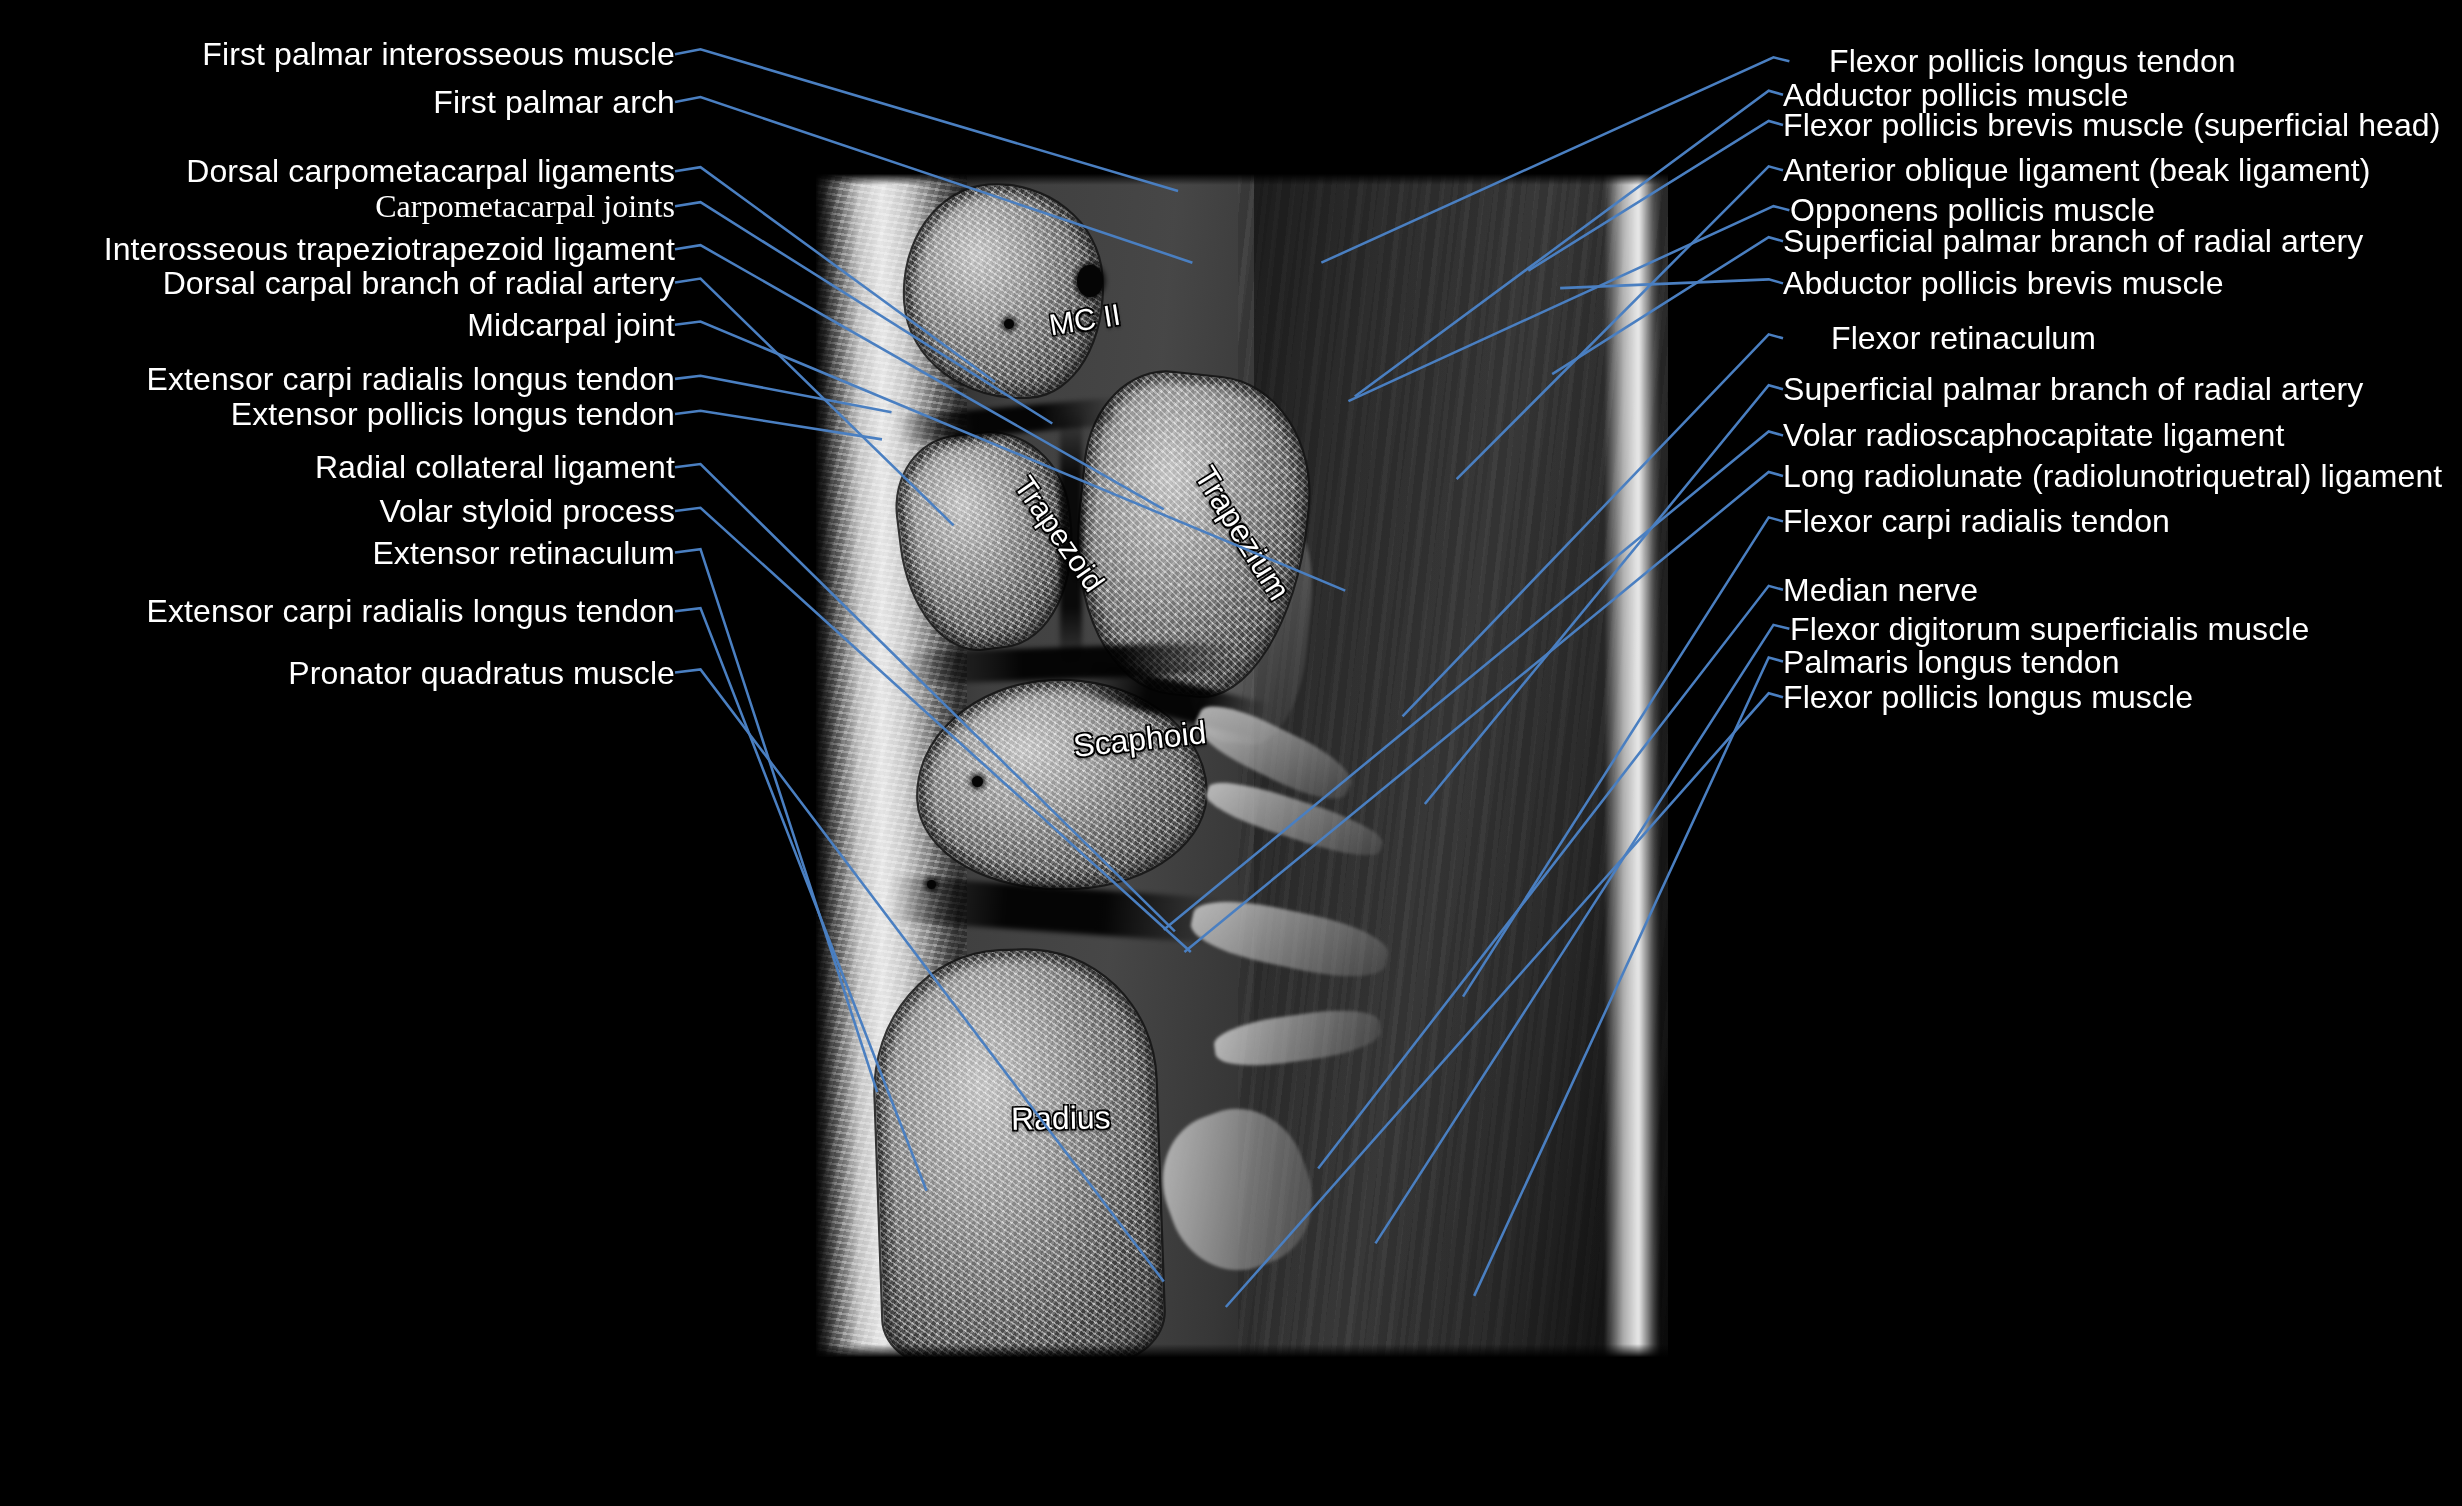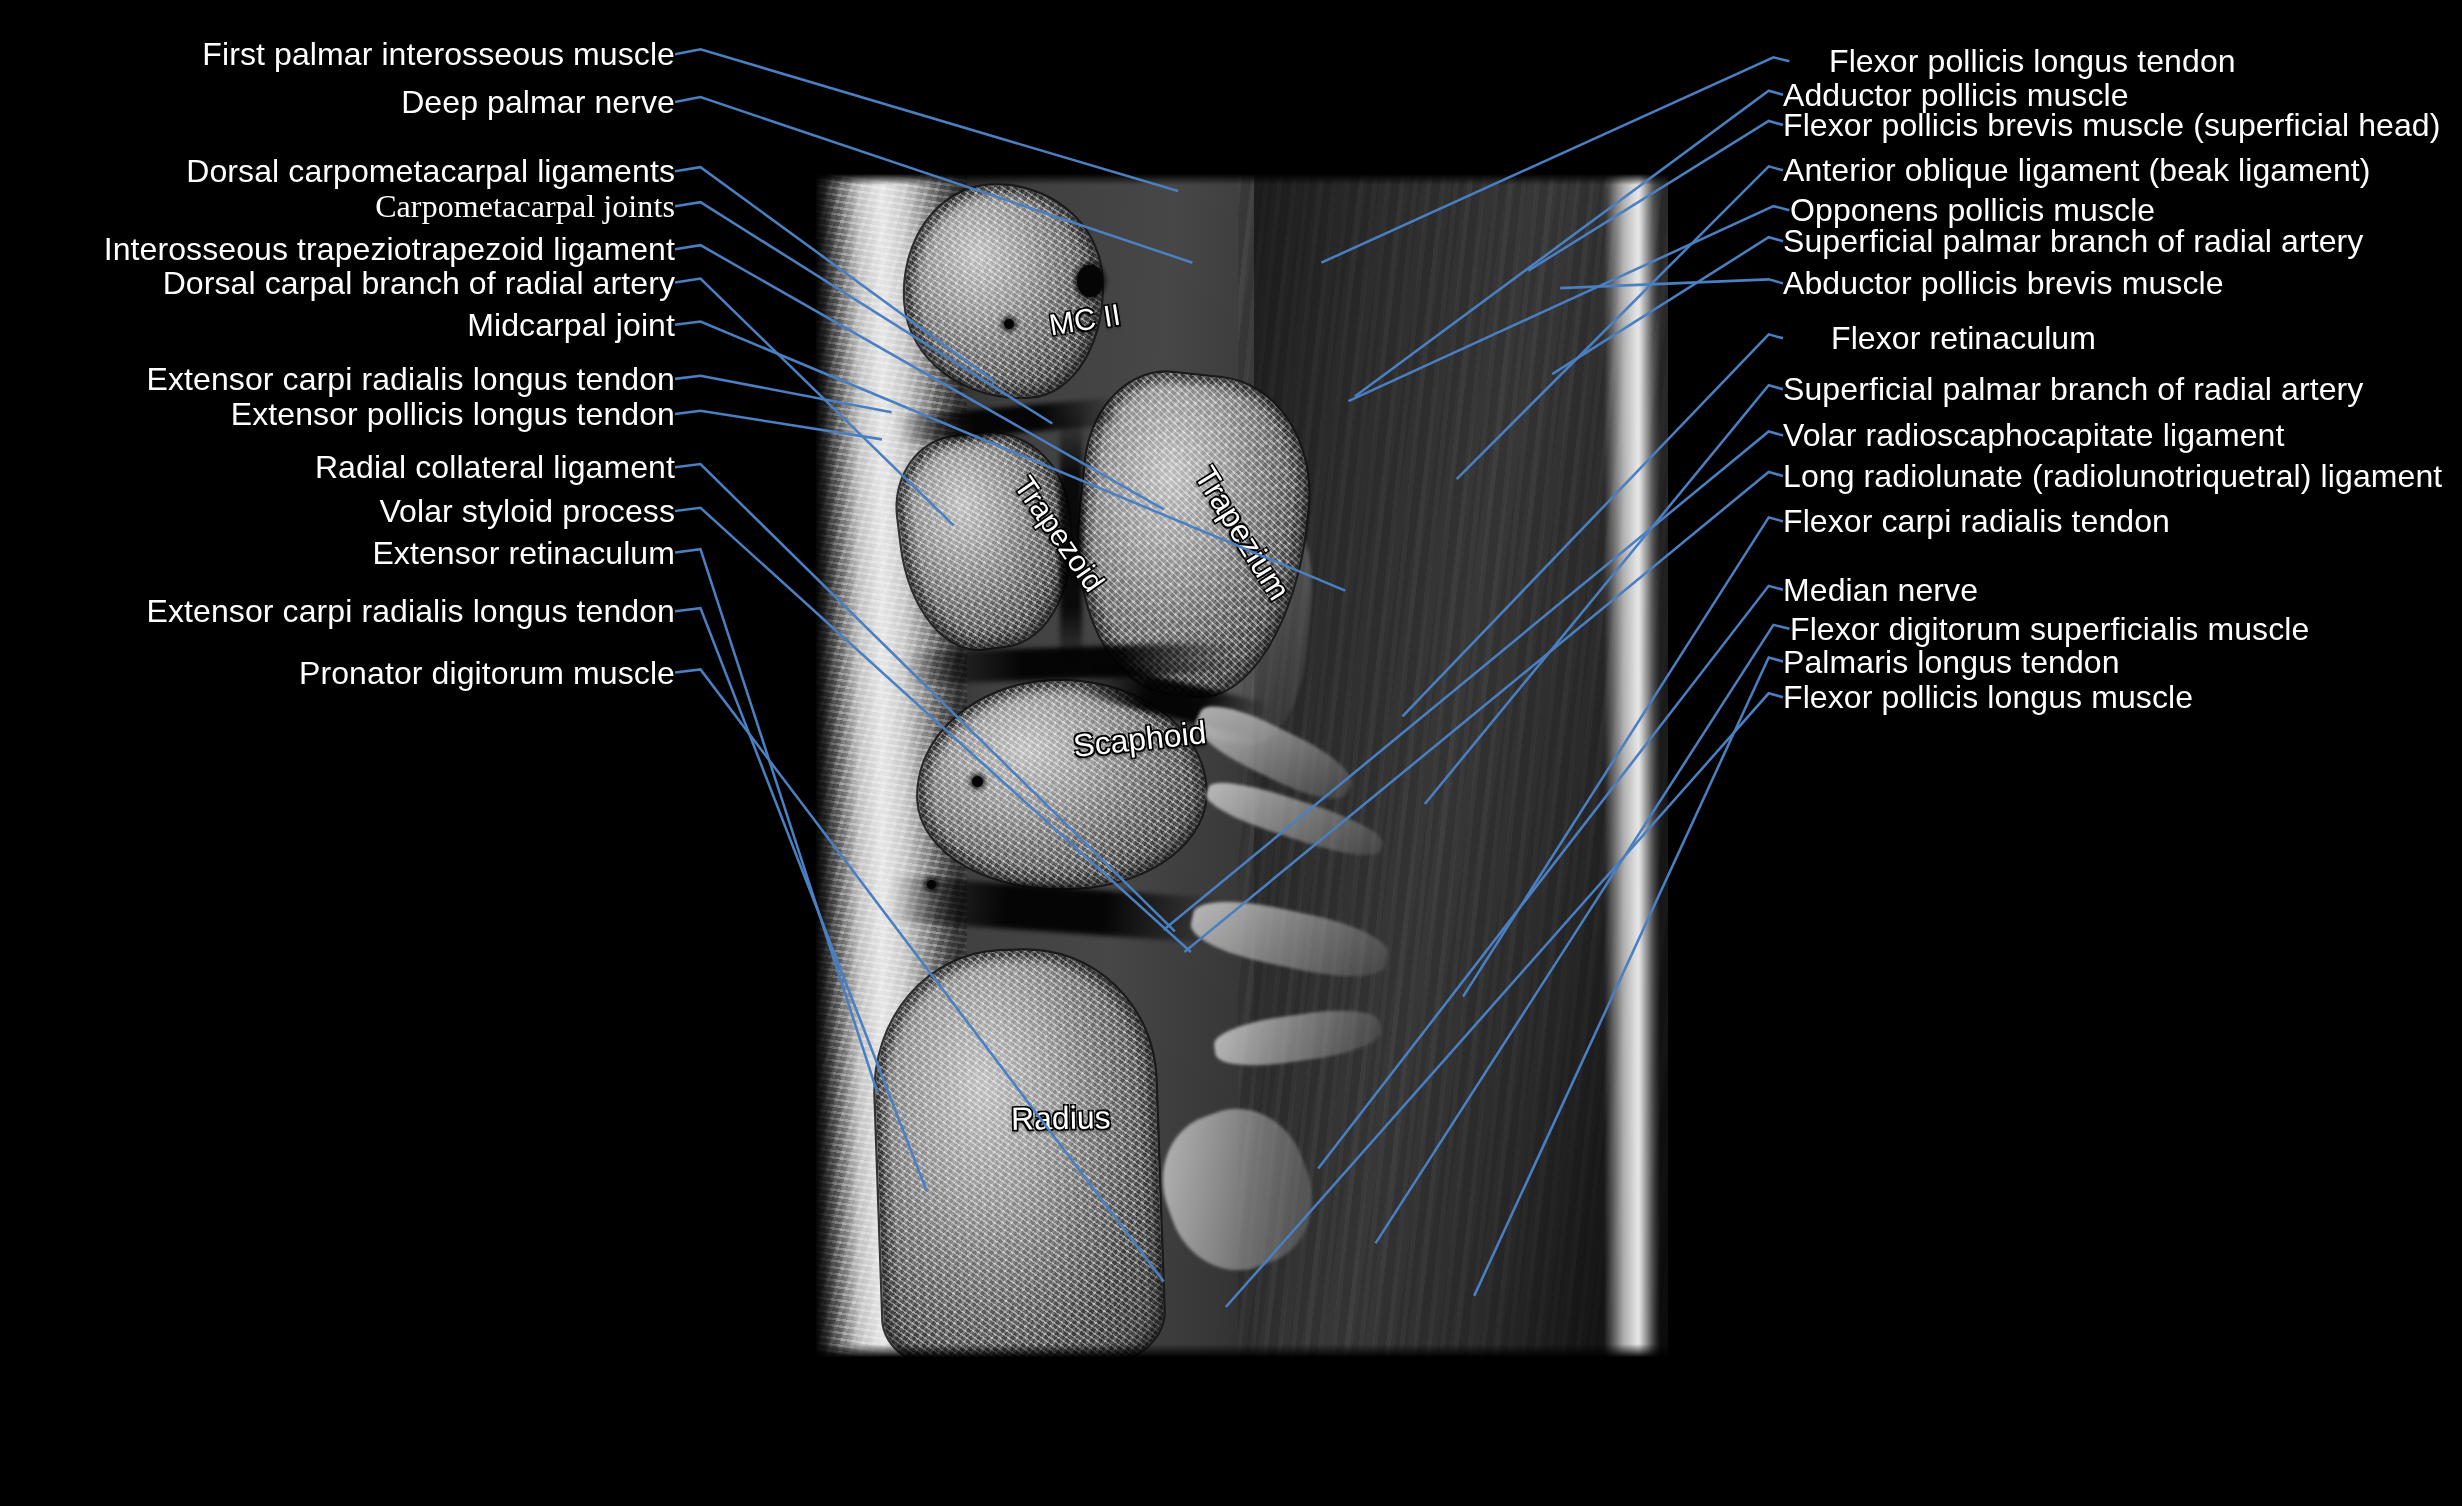--- a/index.html
+++ b/index.html
@@ -286,33 +286,33 @@
       <polyline points="2240,598 2222,593 1488,1196" stroke="#4a7fc1"></polyline>
       <polyline points="2240,655 2222,650 1838,1252" stroke="#4a7fc1"></polyline>
       <polyline points="2240,741 2222,736 1656,1468" stroke="#4a7fc1"></polyline>
       <polyline points="2248,790 2228,785 1728,1562" stroke="#4a7fc1"></polyline>
       <polyline points="2240,831 2222,826 1852,1628" stroke="#4a7fc1"></polyline>
       <polyline points="2240,876 2222,871 1540,1642" stroke="#4a7fc1"></polyline>
     </svg>
 
   <div id="callouts">
       <div class="callout left" style="left: 675px; top: 54px;">First palmar interosseous muscle</div>
-      <div class="callout left" style="left: 675px; top: 102px;">Deep palmar nerve</div>
+      <div class="callout left" style="left: 675px; top: 102px;">First palmar arch</div>
       <div class="callout left" style="left: 675px; top: 171px;">Dorsal carpometacarpal ligaments</div>
       <div class="callout left" style="left: 675px; top: 206px; font-family: Liberation Serif, serif;">Carpometacarpal joints</div>
       <div class="callout left" style="left: 675px; top: 249px;">Interosseous trapeziotrapezoid ligament</div>
       <div class="callout left" style="left: 675px; top: 283px;">Dorsal carpal branch of radial artery</div>
       <div class="callout left" style="left: 675px; top: 325px;">Midcarpal joint</div>
       <div class="callout left" style="left: 675px; top: 379px;">Extensor carpi radialis longus tendon</div>
       <div class="callout left" style="left: 675px; top: 414px;">Extensor pollicis longus tendon</div>
       <div class="callout left" style="left: 675px; top: 467px;">Radial collateral ligament</div>
       <div class="callout left" style="left: 675px; top: 511px;">Volar styloid process</div>
       <div class="callout left" style="left: 675px; top: 553px;">Extensor retinaculum</div>
       <div class="callout left" style="left: 675px; top: 611px;">Extensor carpi radialis longus tendon</div>
-      <div class="callout left" style="left: 675px; top: 673px;">Pronator digitorum muscle</div>
+      <div class="callout left" style="left: 675px; top: 673px;">Pronator quadratus muscle</div>
       <div class="callout right" style="left: 1790px; top: 61px; margin-left: 39px;">Flexor pollicis longus tendon</div>
       <div class="callout right" style="left: 1783px; top: 95px;">Adductor pollicis muscle</div>
       <div class="callout right" style="left: 1783px; top: 125px;">Flexor pollicis brevis muscle (superficial head)</div>
       <div class="callout right" style="left: 1783px; top: 170px;">Anterior oblique ligament (beak ligament)</div>
       <div class="callout right" style="left: 1790px; top: 210px;">Opponens pollicis muscle</div>
       <div class="callout right" style="left: 1783px; top: 241px;">Superficial palmar branch of radial artery</div>
       <div class="callout right" style="left: 1783px; top: 283px;">Abductor pollicis brevis muscle</div>
       <div class="callout right" style="left: 1783px; top: 338px; margin-left: 48px;">Flexor retinaculum</div>
       <div class="callout right" style="left: 1783px; top: 389px;">Superficial palmar branch of radial artery</div>
       <div class="callout right" style="left: 1783px; top: 435px;">Volar radioscaphocapitate ligament</div>

